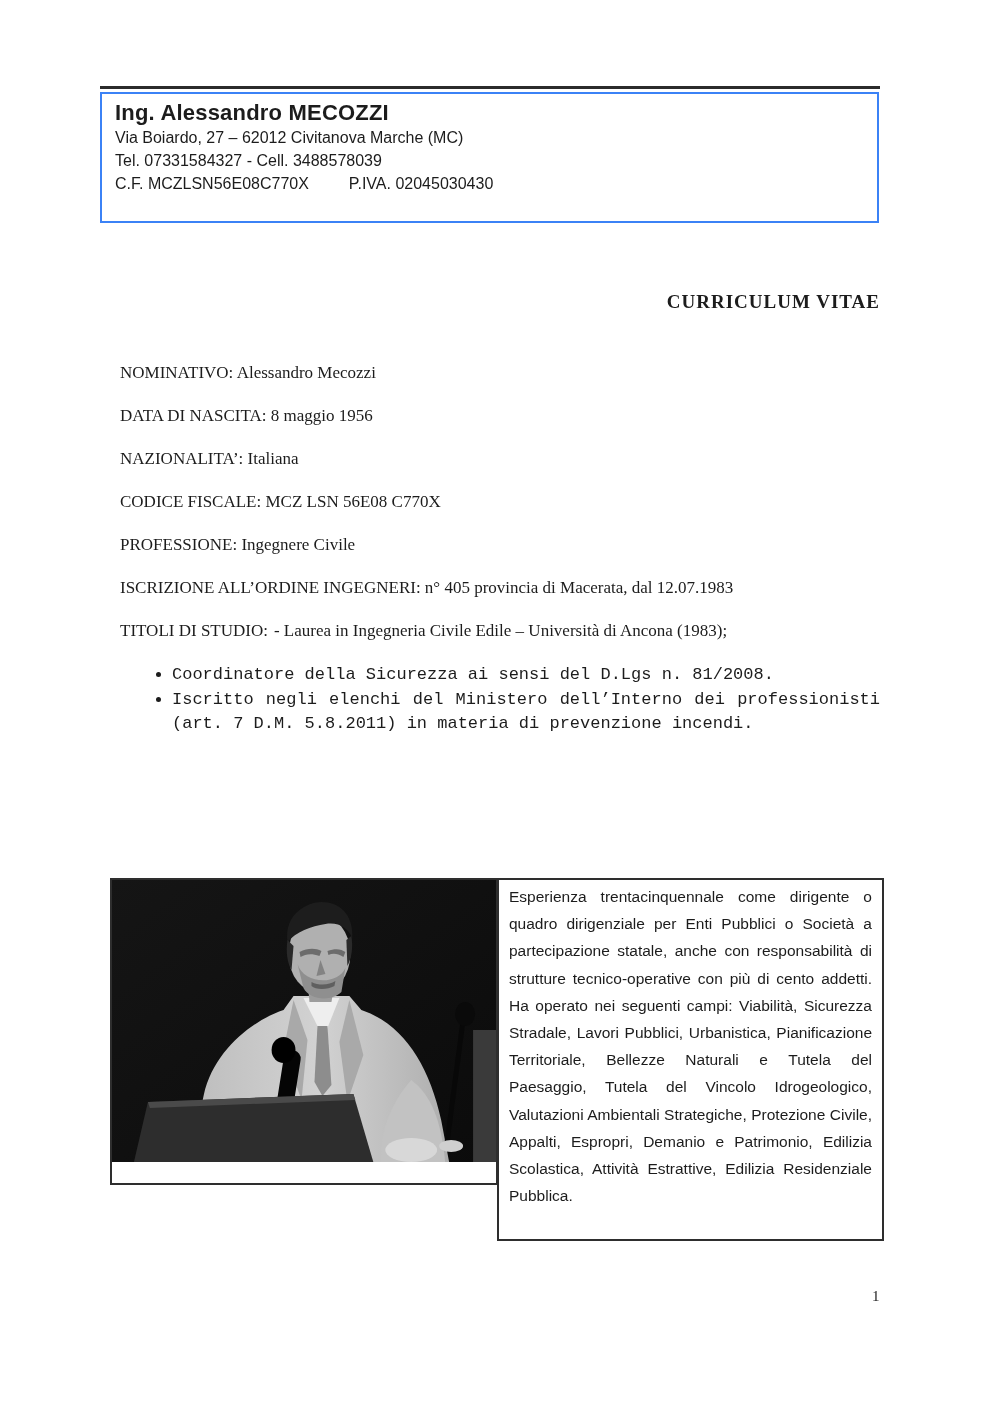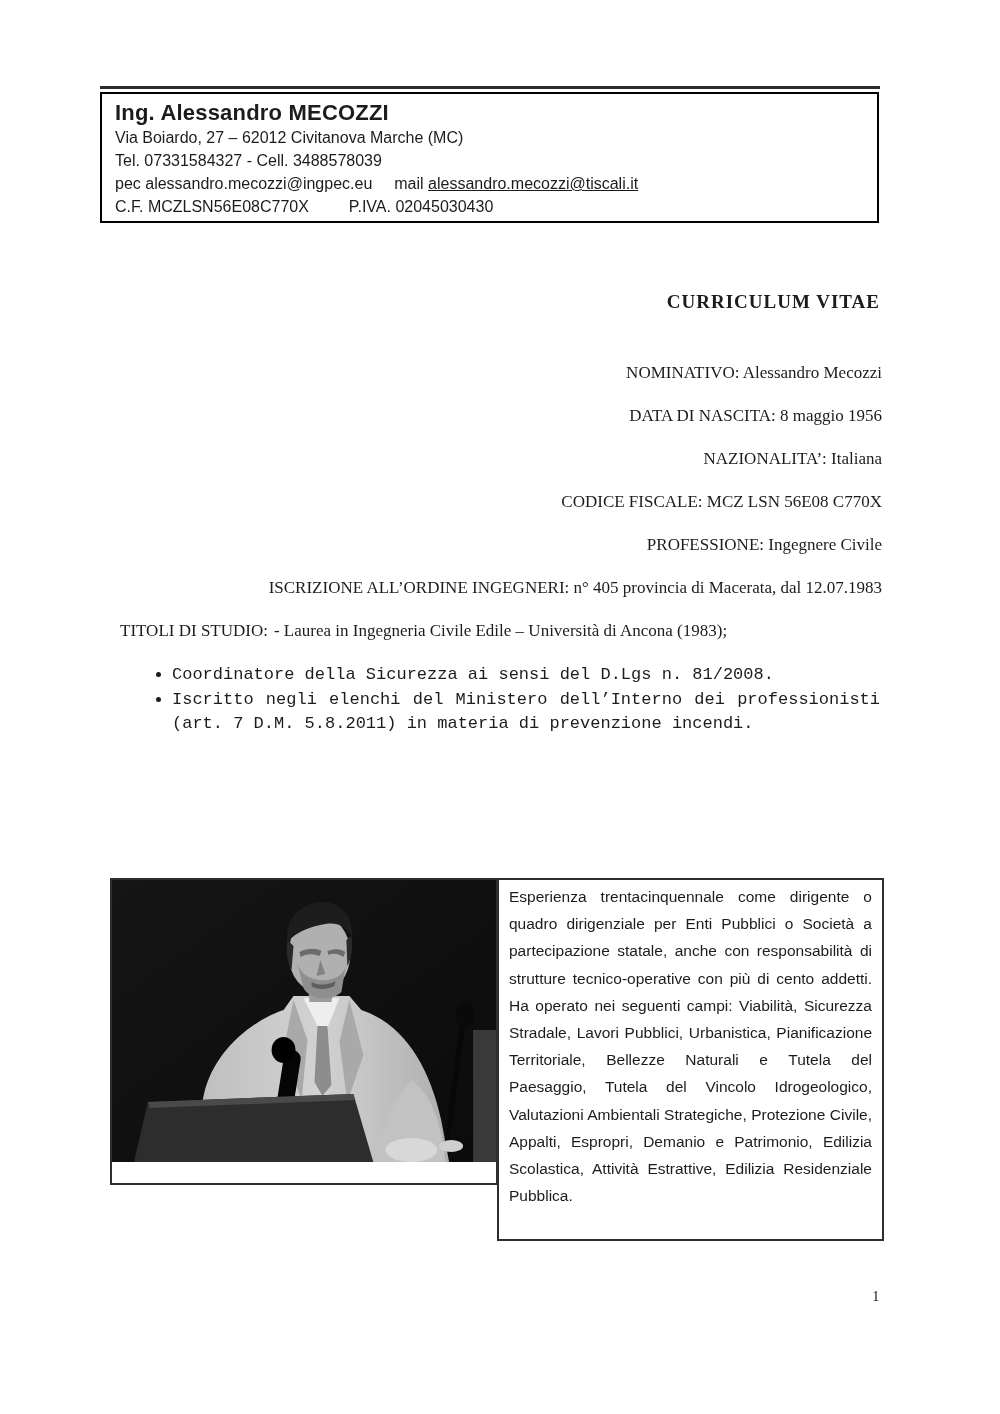--- a/index.html
+++ b/index.html
@@ -12,42 +12,42 @@
     overflow:hidden;
   }
 
   
   .top-rule {
     position:absolute; left:100px; top:86px; width:780px; height:3px;
     background:#2b2b2b;
   }
   .header-box {
     position:absolute; left:100px; top:92px; width:779px; height:131px;
-    border:2px solid #000000; box-sizing:border-box;
+    border:2px solid #3b82f6; box-sizing:border-box;
     padding:5px 13px 0 13px;
     font-family:"Liberation Sans", sans-serif;
   }
   .header-name { font-size:22px; font-weight:bold; line-height:27px; letter-spacing:0.2px; }
   .header-line { font-size:16px; line-height:23px; }
   .gap-sm { display:inline-block; width:22px; }
   .gap-lg { display:inline-block; width:40px; }
   .mail-link { text-decoration:underline; color:#1c1c1c; }
 
   
   .doc-title {
     position:absolute; left:100px; top:291px; width:780px;
     text-align:right; font-size:19px; font-weight:bold; letter-spacing:1px;
   }
 
   
   .fields {
     position:absolute; left:120px; top:362px; width:762px;
     font-size:17px;
   }
-  .fields p { margin:0 0 22px 0; line-height:21px;text-align:right; }
+  .fields p { margin:0 0 22px 0; line-height:21px; }
   .titoli-row { display:flex; margin:0 0 22px 0; }
   .titoli-label { white-space:nowrap; line-height:21px; }
   .titoli-items { margin-left:6px; line-height:21px; }
   .titoli-items div { line-height:21px; }
 
   .abilitazioni-label { margin:0; line-height:21px; }
   .abilitazioni-list {
     margin:20px 0 0 0; padding-left:52px; list-style:disc;font-family:Liberation Mono, monospace;
   }
   .abilitazioni-list li {
@@ -82,24 +82,20 @@
 <body>
 
 <div class="page">
 
   <div class="top-rule"></div>
 
   <div class="header-box">
     <div class="header-name">Ing. Alessandro MECOZZI</div>
     <div class="header-line">Via Boiardo, 27 – 62012 Civitanova Marche (MC)</div>
     <div class="header-line">Tel. 07331584327 - Cell. 3488578039</div>
-    <div class="header-line">
-      <span>pec alessandro.mecozzi@ingpec.eu</span><span class="gap-sm"></span><span>mail</span>
-      <span class="mail-link">alessandro.mecozzi@tiscali.it</span>
-    </div>
     <div class="header-line">
       <span>C.F. MCZLSN56E08C770X</span><span class="gap-lg"></span><span>P.IVA. 02045030430</span>
     </div>
   </div>
 
   <div class="doc-title">CURRICULUM VITAE</div>
 
   <div class="fields">
     <p>NOMINATIVO: Alessandro Mecozzi</p>
     <p>DATA DI NASCITA: 8 maggio 1956</p>

